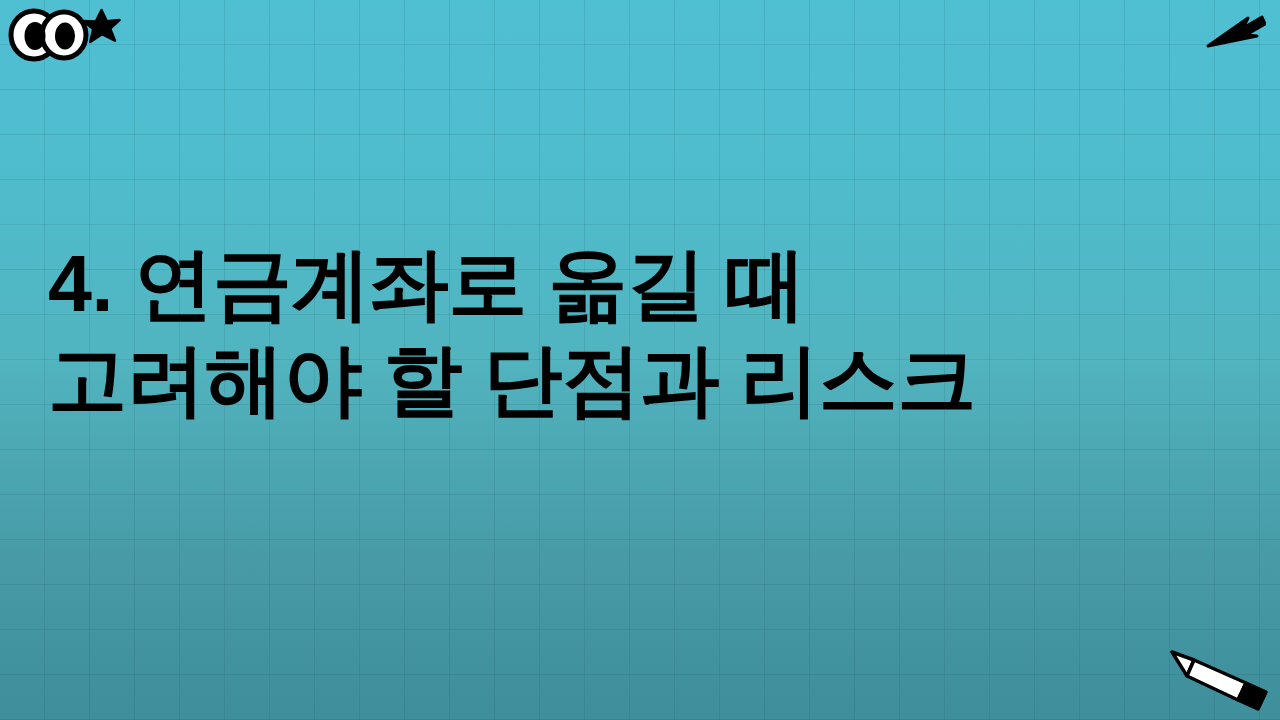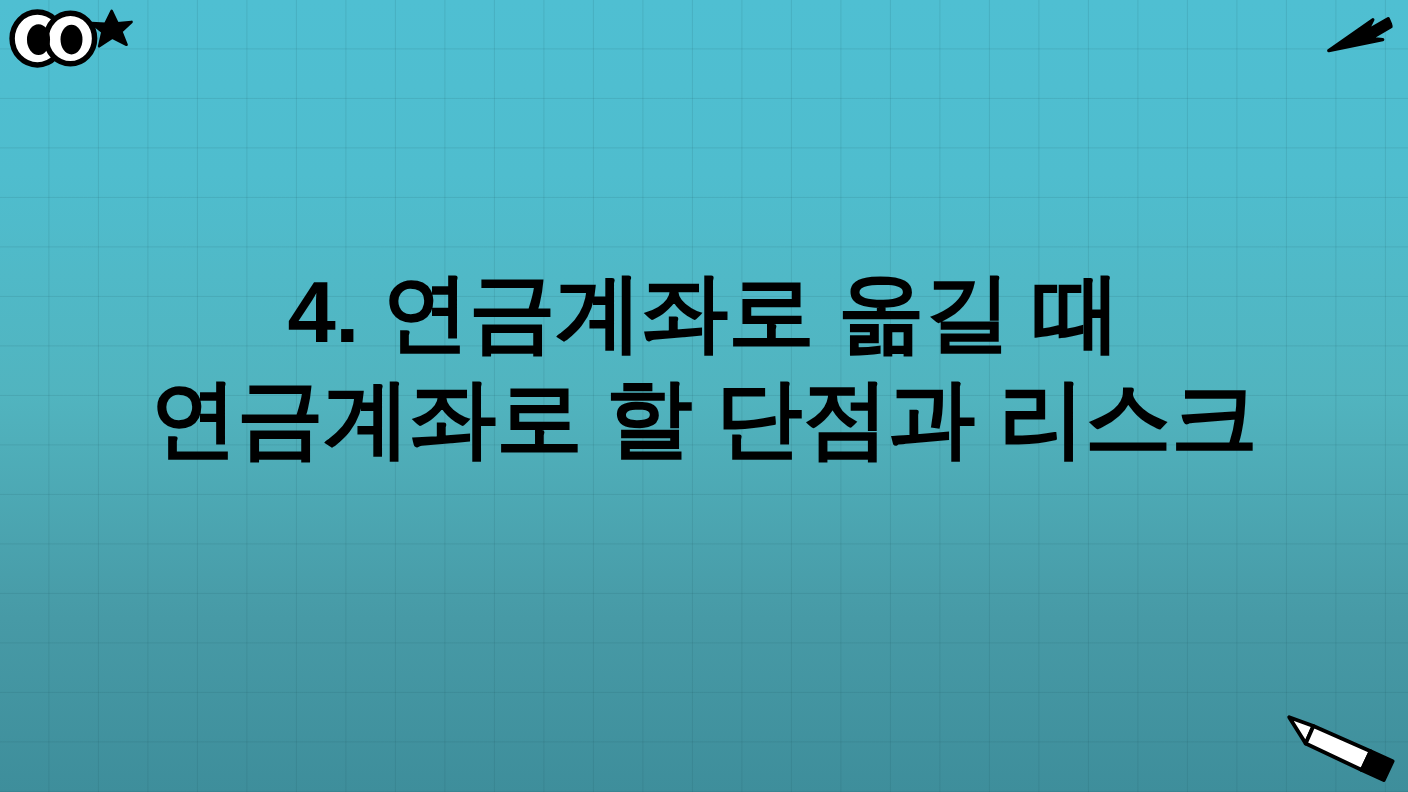--- a/index.html
+++ b/index.html
@@ -36,21 +36,21 @@
     background-position: -1px -1px;
     pointer-events: none;
   }
 
   
   #title-block {
     position: absolute;
     left: 0;
     right: 0;
     top: 236px;
-    text-align: center;
+    text-align: left;
     padding: 0 48px;
     box-sizing: border-box;
   }
 
   .title-line {
     display: block;
     color: #000000;
     font-weight: bold;
     font-size: 79px;
     line-height: 1.22;
@@ -129,16 +129,16 @@
       <g stroke="#000000" stroke-width="3.5" stroke-linejoin="round">
         <path d="M14 16 L36 24 L29 40 Z" fill="#ffffff"></path>
         <path d="M36 24 L88 47 L80 64 L29 40 Z" fill="#ffffff"></path>
         <path d="M88 47 L108 56 L100 73 L80 64 Z" fill="#000000"></path>
       </g>
     </svg>
   </div>
 
   <div id="title-block">
     <span class="title-line">4. 연금계좌로 옮길 때</span>
-    <span class="title-line">연금계좌로 할 단점과 리스크</span>
+    <span class="title-line">고려해야 할 단점과 리스크</span>
   </div>
 
 </div>
 
 </body></html>

